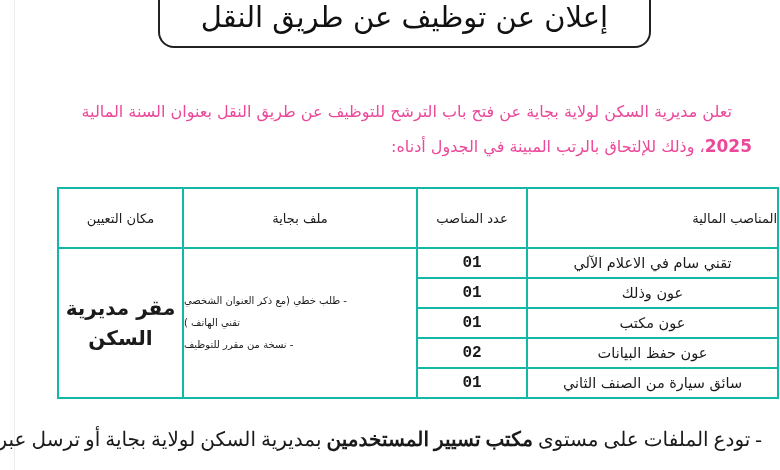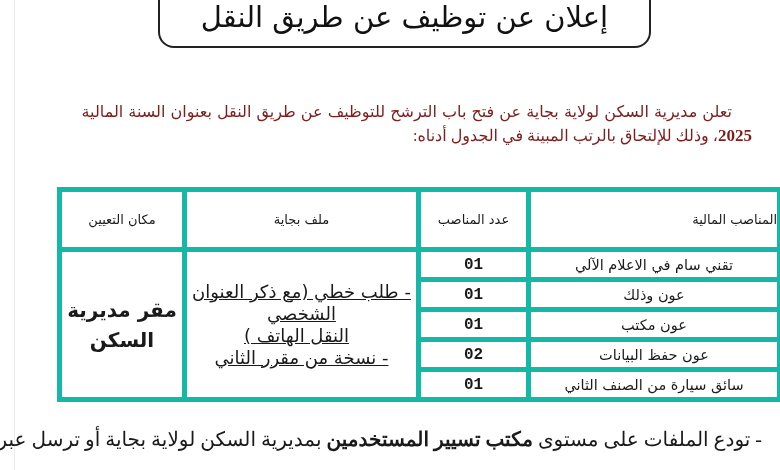--- a/index.html
+++ b/index.html
@@ -19,48 +19,48 @@
     box-sizing: border-box;
     display: flex; align-items: flex-end; justify-content: center;
   }
   .title-text {
     direction: rtl; font-family: "DejaVu Sans", sans-serif; font-weight: normal;
     font-size: 29px; line-height: 1; padding-bottom: 14px; color: #111;
     letter-spacing: 0;
   }
   .para {
     position: absolute; direction: rtl; text-align: left;
-    font-family: "DejaVu Sans", sans-serif; font-size: 16px; color: #7f1d1d;
+    font-family: "DejaVu Sans", sans-serif; font-size: 16px; color: #ec4899;
     white-space: nowrap;
   }
   .para1 { right: 48px; top: 102px; }
-  .para2 { right: 28px; top: 126px; font-family: Liberation Serif, serif; }
+  .para2 { right: 28px; top: 136px; }
   .para2 .year { font-weight: bold; font-size: 17px; }
 
   table.jobs {
     position: absolute; left: 57px; top: 187px; width: 720px;
     border-collapse: collapse; direction: rtl;
     font-family: "DejaVu Sans", sans-serif; color: #1a1a1a;
     table-layout: fixed;
   }
   table.jobs th, table.jobs td {
-    border: 5px solid #14b8a6; padding: 0; box-sizing: border-box;
+    border: 2px solid #14b8a6; padding: 0; box-sizing: border-box;
   }
   table.jobs th {
     height: 60px; font-weight: normal; font-size: 13px;
   }
   th.col-pos { width: 251px; text-align: right; padding-right: 80px; font-size: 15px; vertical-align: middle; padding-top: 14px; }
   th.col-count { width: 110px; font-size: 14px; padding-top: 10px; }
   th.col-file { width: 234px; font-size: 12px; padding-bottom: 4px; }
   th.col-loc { width: 125px; font-size: 12px; padding-bottom: 4px; }
   td.pos { height: 30px; text-align: center; padding-right: 8px; font-size: 14.5px; }
   td.count { text-align: center; font-family: Liberation Mono, monospace; font-weight: bold; font-size: 16px; }
   td.file {
-    text-align: center; vertical-align: middle; font-size: 18px;
-    padding: 0 8px 0 6px; line-height: 22px; text-decoration: underline;
+    text-align: left; vertical-align: middle; font-size: 10px;
+    padding: 0 8px 0 6px; line-height: 22px;
   }
   td.file .req-line { display: block; }
   td.file .req-cont { display: block; padding-right: 10px; }
   td.loc {
     text-align: center; vertical-align: middle; font-weight: bold;
     font-size: 20px; line-height: 30px; padding-bottom: 8px;
   }
 
   .footer-note {
     position: absolute; right: 18px; top: 427px; direction: rtl;
@@ -89,22 +89,22 @@
       <th class="col-file">ملف بجاية</th>
       <th class="col-loc">مكان التعيين</th>
     </tr>
   </thead>
   <tbody>
     <tr>
       <td class="pos">تقني سام في الاعلام الآلي</td>
       <td class="count">01</td>
       <td class="file" rowspan="5">
         <span class="req-line">- طلب خطي (مع ذكر العنوان الشخصي</span>
-        <span class="req-cont">النقل الهاتف )</span>
-        <span class="req-line">- نسخة من مقرر الثاني</span>
+        <span class="req-cont">تقني الهاتف )</span>
+        <span class="req-line">- نسخة من مقرر للتوظيف</span>
       </td>
       <td class="loc" rowspan="5">
         <div>مقر مديرية</div>
         <div>السكن</div>
       </td>
     </tr>
     <tr>
       <td class="pos">عون وذلك</td>
       <td class="count">01</td>
     </tr>

